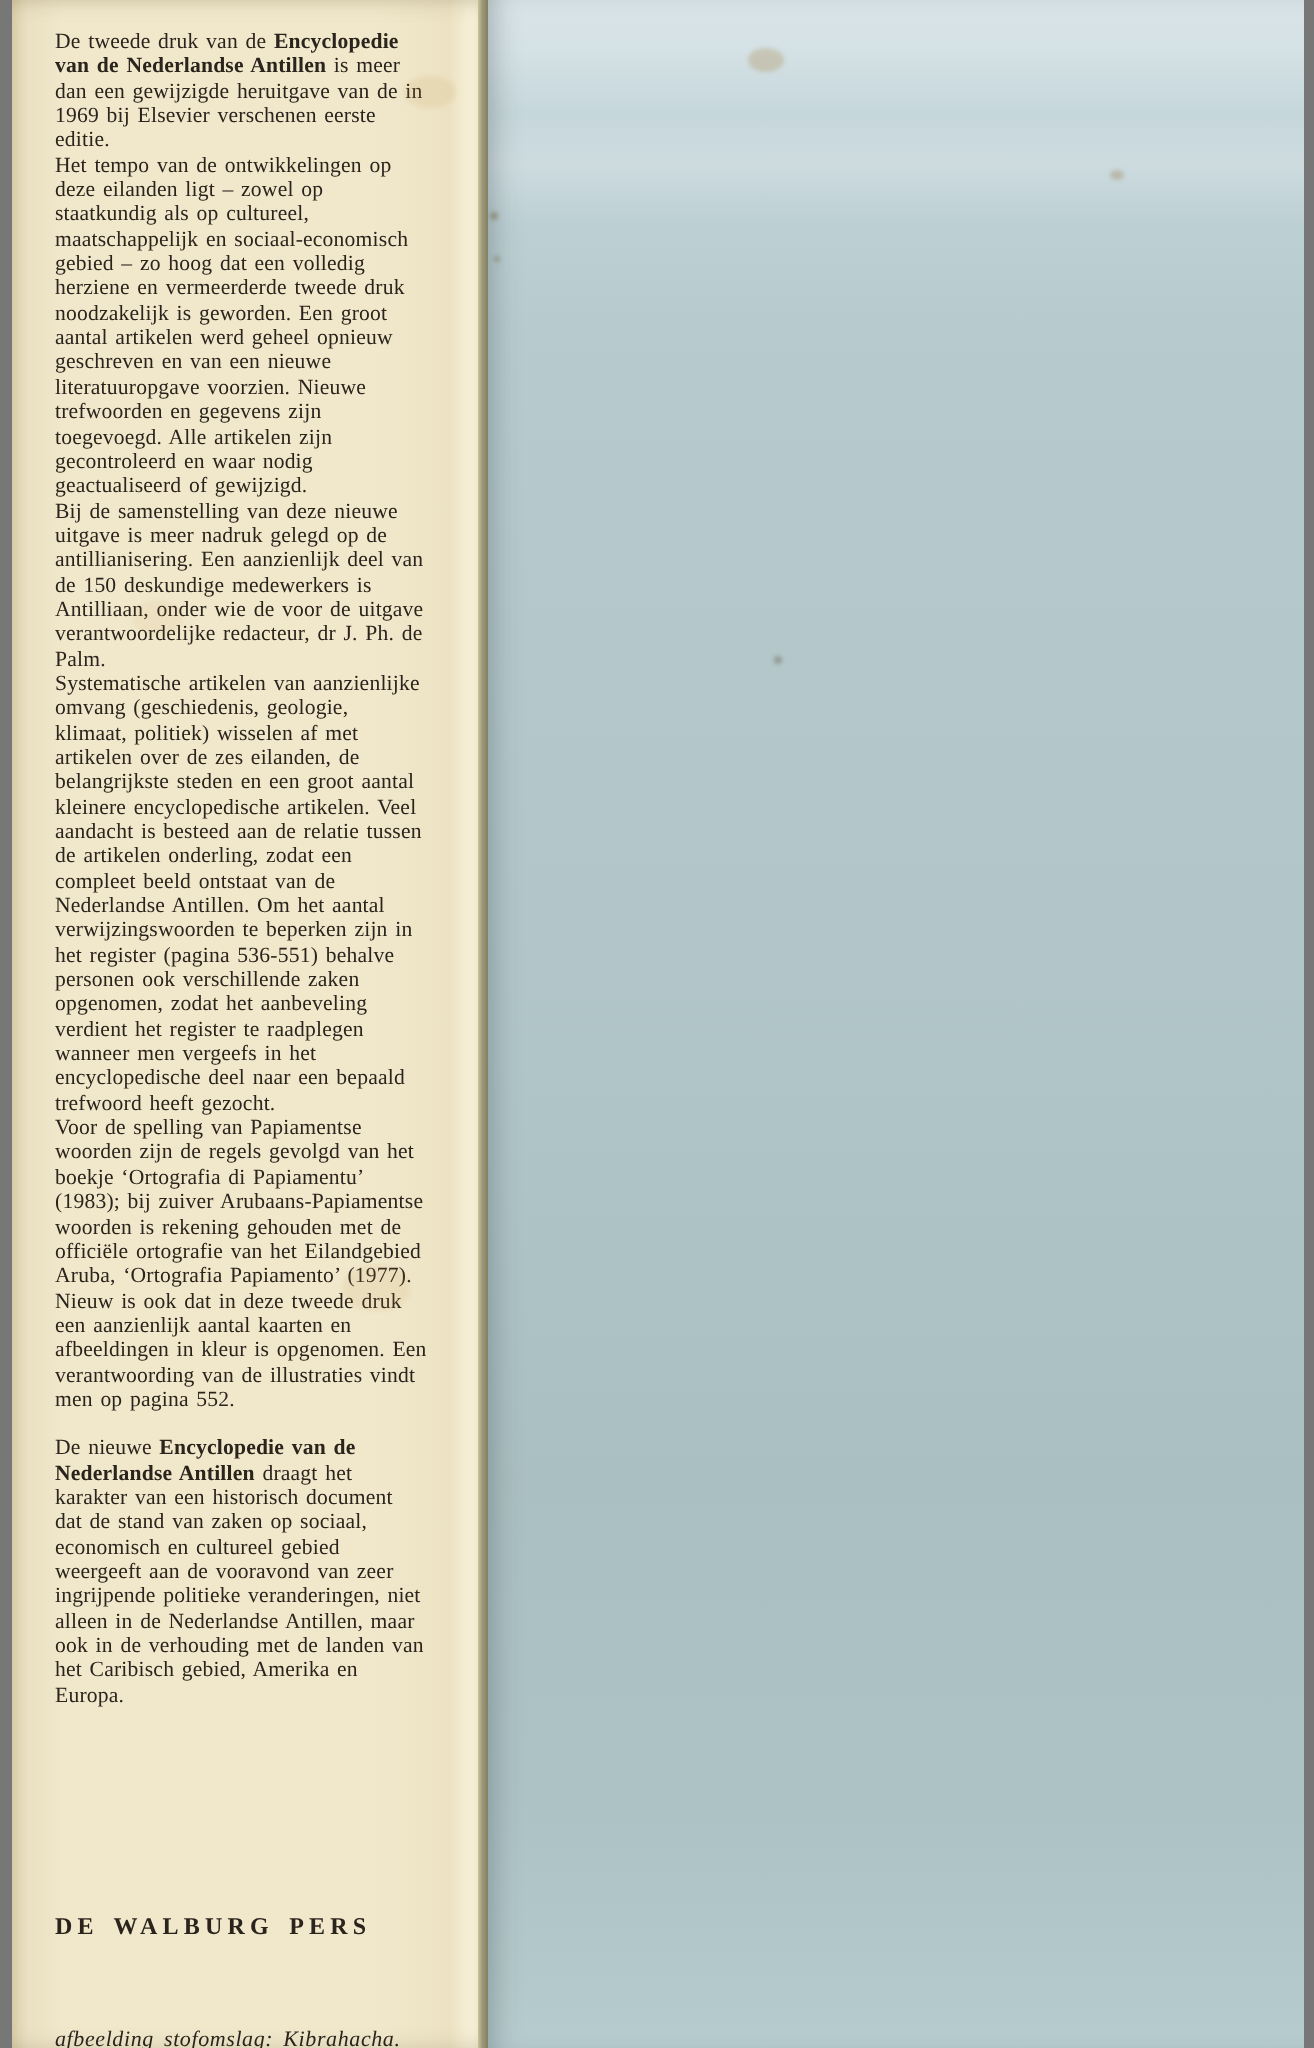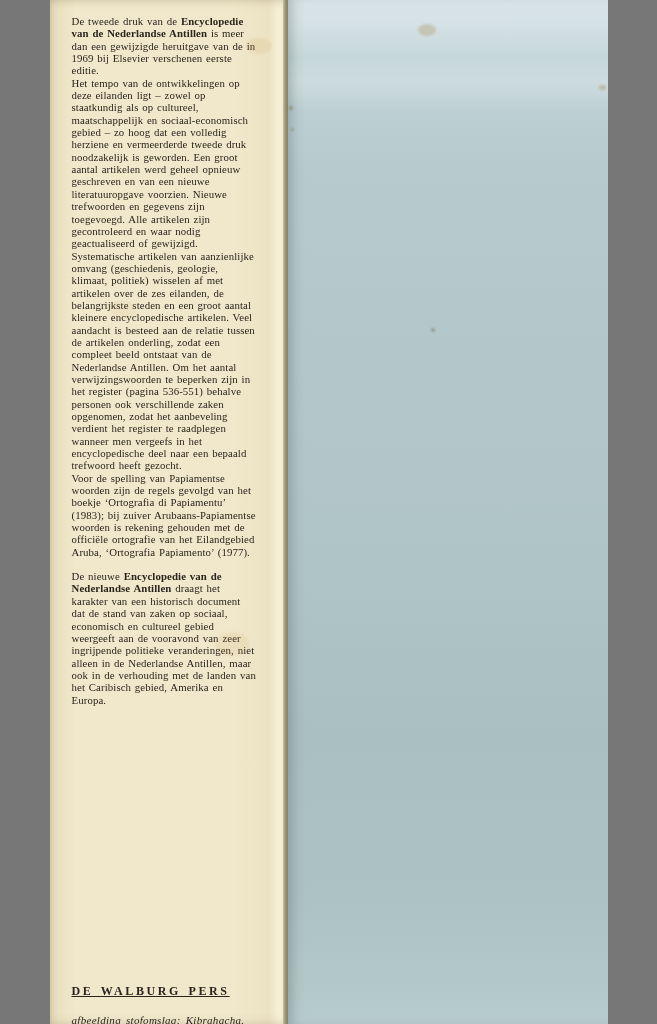--- a/index.html
+++ b/index.html
@@ -7,21 +7,21 @@
     --paper-edge:#e0d5b2;
     --fold-highlight:#f8f2da;
     --fold-shadow:#84815f;
     --cover-blue:#b4c8cc;
     --cover-blue-light:#d4e1e5;
     --cover-blue-dark:#aabfc2;
     --ink:#2b241c;
   }
   html,body{margin:0;padding:0;background:#777;}
   .page{
-    position:relative;width:558px;height:1024px;margin:0 auto;
+    position:relative;width:646px;height:1024px;margin:0 auto;
     overflow:hidden;background:var(--cover-blue);
     font-family:"Liberation Serif","DejaVu Serif",serif;
   }
   
   .flap{
     position:absolute;left:0;top:0;width:233px;height:1024px;
     background:linear-gradient(90deg,
       #ddd2ae 0px,#eae0c2 8px,var(--paper-cream) 26px,
       var(--paper-cream) 78%,#ece2c3 94%,
       var(--fold-highlight) 99%,var(--fold-highlight) 100%);
@@ -48,23 +48,23 @@
     position:absolute;left:22px;top:15px;width:186px;
     color:var(--ink);
     font-size:10.8px;line-height:12.35px;
     word-spacing:1px;letter-spacing:.1px;
     text-align:left;
   }
   .flap-text p{margin:0;}
   .flap-text p.gap{margin-top:12px;font-family:Liberation Serif, serif;}
   .flap-text b{font-weight:bold;}
   .publisher{
-    position:absolute;left:22px;top:984px;
+    position:absolute;left:22px;top:956px;
     color:var(--ink);font-weight:bold;font-size:12px;
-    letter-spacing:2.6px;word-spacing:2px;white-space:nowrap;text-decoration:underline;
+    letter-spacing:2.6px;word-spacing:2px;white-space:nowrap;
   }
   .credit{
     position:absolute;left:22px;top:995px;
     color:var(--ink);font-style:italic;font-size:11px;
     letter-spacing:.3px;word-spacing:2px;white-space:nowrap;margin-top:19px;
   }
   
   .stain{position:absolute;border-radius:50%;filter:blur(1px);pointer-events:none;}
   .s1{left:368px;top:24px;width:18px;height:12px;background:rgba(168,128,62,.28);}
   .s2{left:239px;top:106px;width:4px;height:4px;background:rgba(110,95,50,.45);}
@@ -77,22 +77,24 @@
 </style>
 </head>
 <body>
 
 <div class="page">
 
   <div class="flap">
     <div class="flap-text">
         <p><span>De tweede druk van de </span><b>Encyclopedie van de Nederlandse Antillen</b><span> is meer dan een gewijzigde heruitgave van de in 1969 bij Elsevier verschenen eerste editie.</span></p>
         <p><span>Het tempo van de ontwikkelingen op deze eilanden ligt – zowel op staatkundig als op cultureel, maatschappelijk en sociaal-economisch gebied – zo hoog dat een volledig herziene en vermeerderde tweede druk noodzakelijk is geworden. Een groot aantal artikelen werd geheel opnieuw geschreven en van een nieuwe literatuuropgave voorzien. Nieuwe trefwoorden en gegevens zijn toegevoegd. Alle artikelen zijn gecontroleerd en waar nodig geactualiseerd of gewijzigd.</span></p>
+        <p><span>Bij de samenstelling van deze nieuwe uitgave is meer nadruk gelegd op de antillianisering. Een aanzienlijk deel van de 150 deskundige medewerkers is Antilliaan, onder wie de voor de uitgave verantwoordelijke redacteur, dr J. Ph. de Palm.</span></p>
         <p><span>Systematische artikelen van aanzienlijke omvang (geschiedenis, geologie, klimaat, politiek) wisselen af met artikelen over de zes eilanden, de belangrijkste steden en een groot aantal kleinere encyclopedische artikelen. Veel aandacht is besteed aan de relatie tussen de artikelen onderling, zodat een compleet beeld ontstaat van de Nederlandse Antillen. Om het aantal verwijzingswoorden te beperken zijn in het register (pagina 536-551) behalve personen ook verschillende zaken opgenomen, zodat het aanbeveling verdient het register te raadplegen wanneer men vergeefs in het encyclopedische deel naar een bepaald trefwoord heeft gezocht.</span></p>
         <p><span>Voor de spelling van Papiamentse woorden zijn de regels gevolgd van het boekje ‘Ortografia di Papiamentu’ (1983); bij zuiver Arubaans-Papiamentse woorden is rekening gehouden met de officiële ortografie van het Eilandgebied Aruba, ‘Ortografia Papiamento’ (1977).</span></p>
+        <p><span>Nieuw is ook dat in deze tweede druk een aanzienlijk aantal kaarten en afbeeldingen in kleur is opgenomen. Een verantwoording van de illustraties vindt men op pagina 552.</span></p>
         <p class="gap"><span>De nieuwe </span><b>Encyclopedie van de Nederlandse Antillen</b><span> draagt het karakter van een historisch document dat de stand van zaken op sociaal, economisch en cultureel gebied weergeeft aan de vooravond van zeer ingrijpende politieke veranderingen, niet alleen in de Nederlandse Antillen, maar ook in de verhouding met de landen van het Caribisch gebied, Amerika en Europa.</span></p>
       </div>
     <div class="publisher">DE WALBURG PERS</div>
     <div class="credit">afbeelding stofomslag: Kibrahacha.</div>
   </div>
 
   <div class="fold-edge"></div>
 
   <div class="cover"></div>
 

